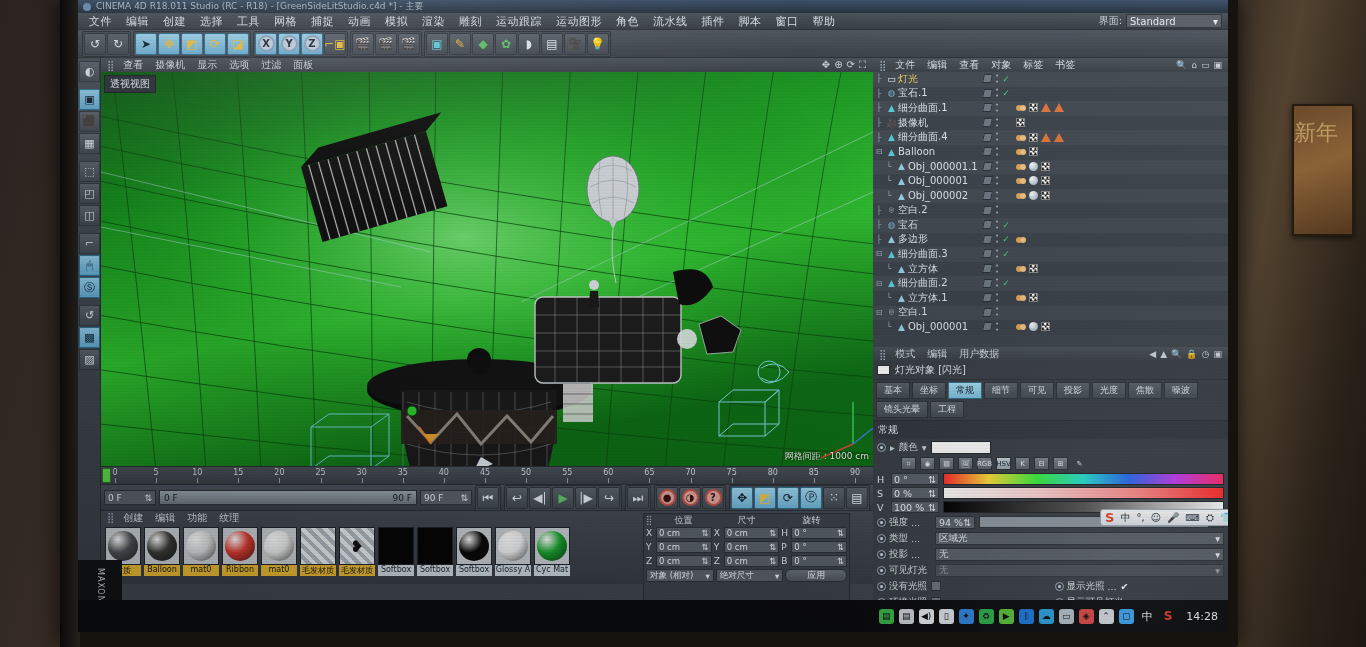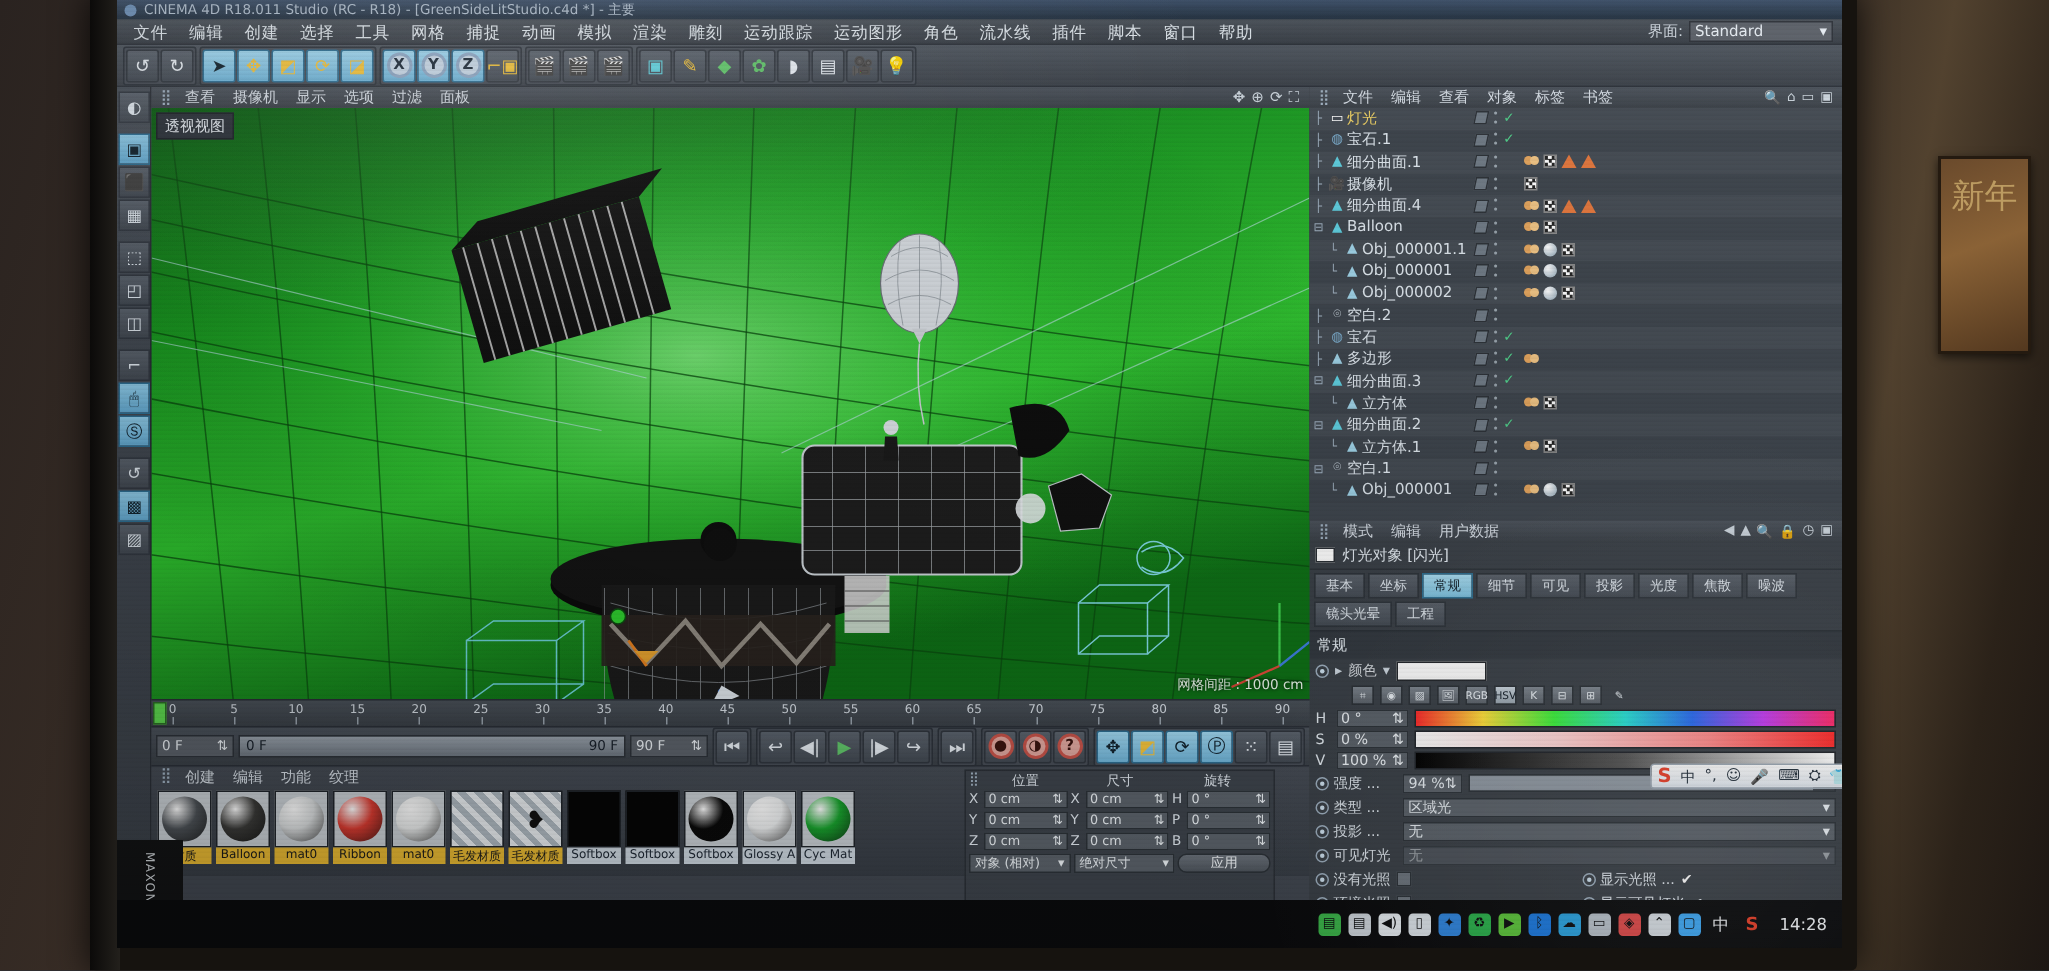--- a/index.html
+++ b/index.html
@@ -20,22 +20,22 @@
     position: absolute; left: 1228px; top: 0; width: 138px; height: 647px;
     background: linear-gradient(100deg,#3c3127 0%, #52422f 30%, #2b2219 70%, #1d1713 100%);
   }
   #poster {
     position: absolute; left: 1292px; top: 104px; width: 62px; height: 132px;
     background: linear-gradient(160deg,#6a4a2c,#8a6236 45%, #53381f);
     border: 2px solid #241a10;
     box-shadow: 0 2px 6px rgba(0,0,0,.6);
   }
   #poster .glyph {
-    color: #c8a86a; font-size: 22px; line-height: 26px; text-align:center;
-    padding-top: 14px; font-family: Liberation Mono, monospace;
+    color: #c8a86a; font-size: 22px; line-height: 26px; text-align:left;
+    padding-top: 14px; font-family: Liberation Serif, serif;
     opacity:.85;
   }
   #monitor-frame {
     position: absolute; left: 60px; top: -4px; width: 1178px; height: 651px;
     background: #16130f;
     border-radius: 4px;
     box-shadow: 0 0 24px rgba(0,0,0,.8);
   }
   #bezel-left { position:absolute; left:60px; top:0; width:20px; height:647px; background:linear-gradient(90deg,#0b0a09,#23201c); }
   #screen {

